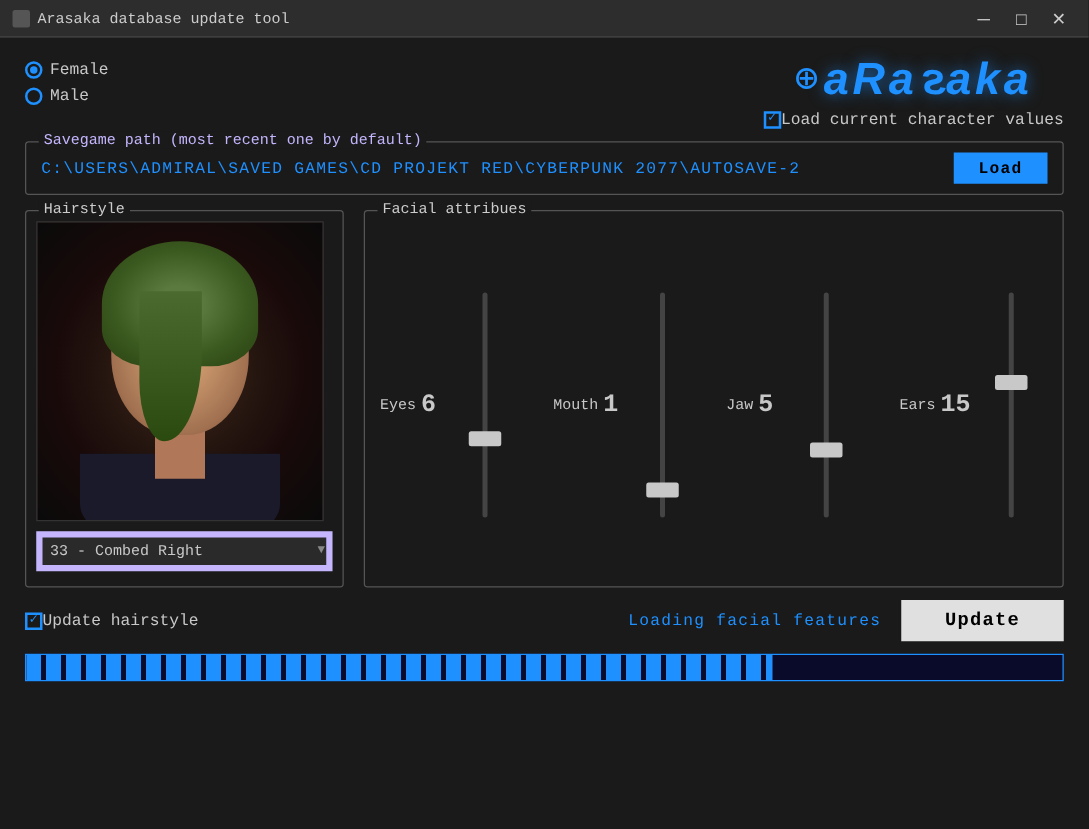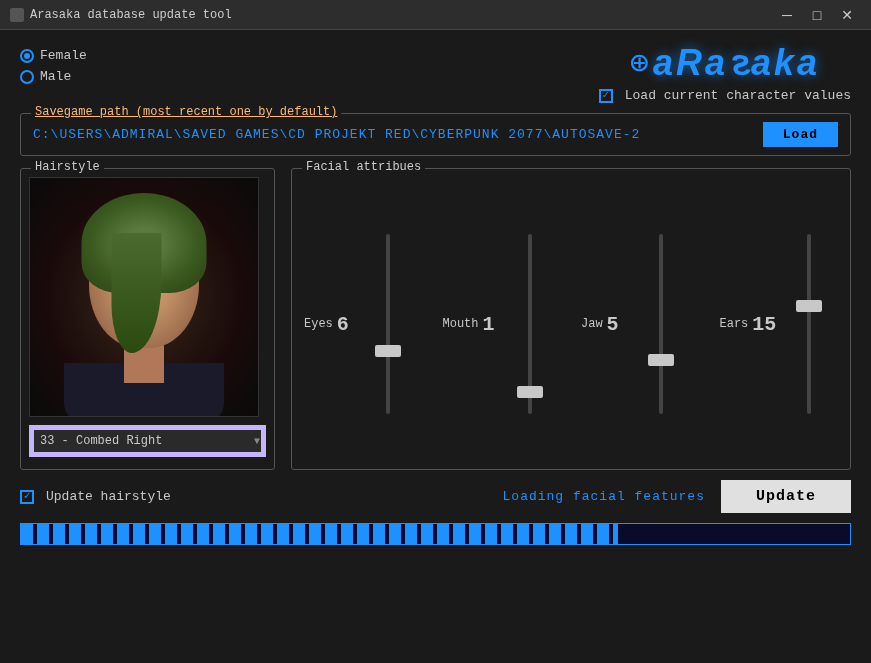--- a/index.html
+++ b/index.html
@@ -114,21 +114,21 @@
     .load-character-row {
       display: flex;
       align-items: center;
       gap: 6px;
       margin-top: 4px;
       justify-content: center;
     }
     .checkbox-item {
       display: flex;
       align-items: center;
-      gap: 12px;
+      gap: 0;
     }
     .checkbox-box {
       width: 14px;
       height: 14px;
       border: 2px solid #1e90ff;
       background: #1a1a1a;
       display: flex;
       align-items: center;
       justify-content: center;
       cursor: pointer;
@@ -148,22 +148,21 @@
       margin-bottom: 12px;
       position: relative;
     }
     .savegame-label {
       position: absolute;
       top: -9px;
       left: 10px;
       background: #1a1a1a;
       padding: 0 4px;
       font-size: 12px;
-      color: #fdba74;
-      text-decoration: underline;
+      color: #c4b5fd;
     }
     .savegame-row {
       display: flex;
       align-items: center;
       gap: 8px;
     }
     .savegame-input {
       flex: 1;
       background: transparent;
       border: none;

